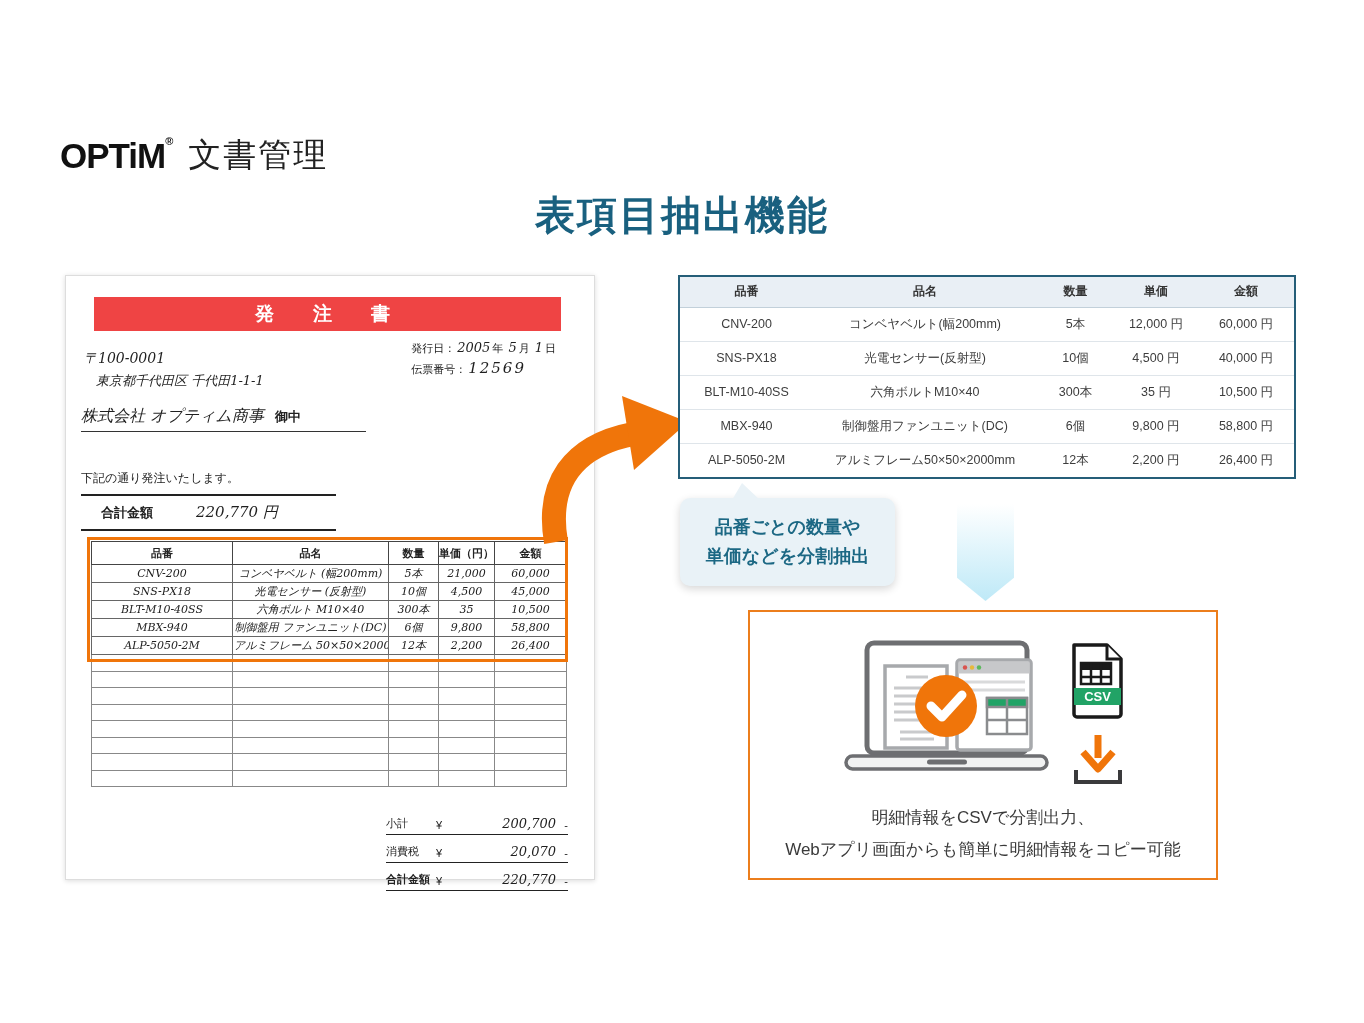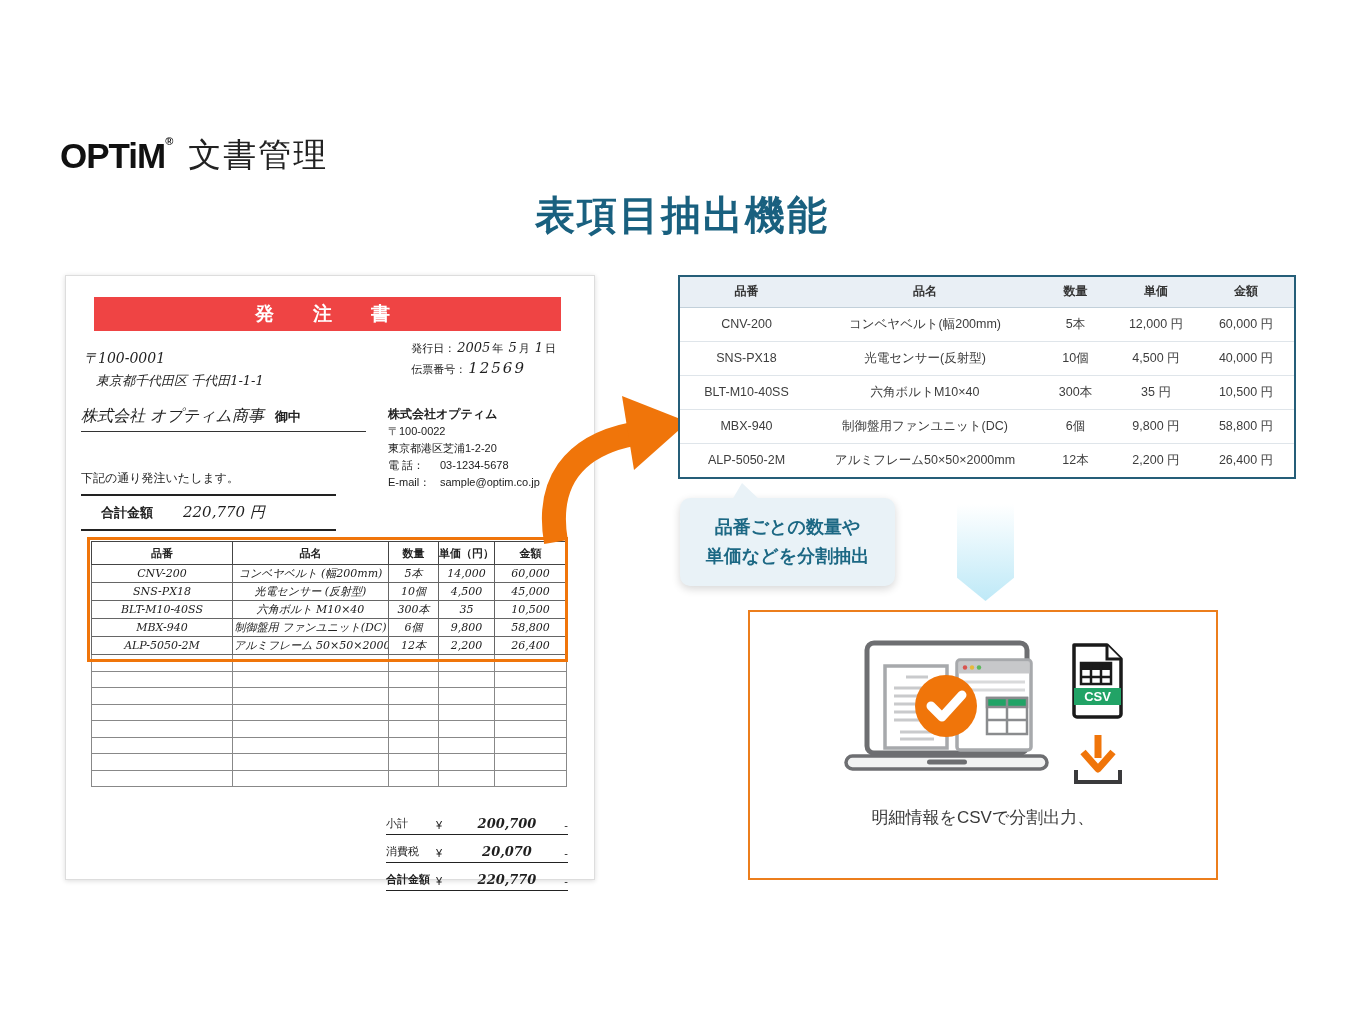--- a/index.html
+++ b/index.html
@@ -38,36 +38,36 @@
        padding-bottom:4px;white-space:nowrap;}
   .doc .recipient .hand{font-size:16px;}
   .doc .recipient .honor{font-size:13px;font-weight:bold;margin-left:8px;font-style:normal;font-family:"Liberation Sans",sans-serif;}
   .doc .sender{position:absolute;left:322px;top:130px;line-height:17px;font-size:11px;}
   .doc .sender .co{font-weight:bold;font-size:12px;}
   .doc .sender .lbl{display:inline-block;width:52px;}
   .doc .note{position:absolute;left:15px;top:194px;font-size:12px;}
   .doc .totalband{position:absolute;left:15px;top:218px;width:255px;border-top:2px solid #222;
        border-bottom:2px solid #222;padding:7px 0 7px 20px;display:flex;align-items:center;}
   .doc .totalband .lbl{font-weight:bold;font-size:13px;}
-  .doc .totalband .hand{font-size:15px;margin-left:30px;}
+  .doc .totalband .hand{font-size:15px;margin-left:43px;}
 
   .doc-table{position:absolute;left:25px;top:265px;width:475px;border-collapse:collapse;
        table-layout:fixed;border:1.5px solid #333;}
   .doc-table th{border:1px solid #444;height:23px;font-size:11px;font-weight:bold;padding:0;}
   .doc-table td{border:1px solid #666;height:18px;text-align:center;overflow:hidden;white-space:nowrap;padding:0 1px;}
   .doc-table tbody.filled td{font-family:"DejaVu Serif",serif;font-style:italic;font-size:11px;color:#222;}
   .doc-table tbody.blank td{border-color:#888;height:16.5px;}
   .hl-box{position:absolute;left:21px;top:261px;width:481px;height:125px;
        border:3px solid var(--accent-orange);pointer-events:none;}
   .totals{position:absolute;left:320px;top:531px;width:182px;font-size:11px;}
   .totals .trow{display:flex;align-items:flex-end;border-bottom:1.5px solid #222;padding:2px 0 3px 0;margin-top:7px;}
   .totals .tl{width:50px;}
   .totals .tl.bold{font-weight:bold;}
   .totals .yen{width:22px;}
-  .totals .tv{flex:1;text-align:center;font-size:13px;font-weight:bold;}
+  .totals .tv{flex:1;text-align:right;font-size:13px;}
   .totals .dash{width:12px;text-align:right;}
 
   
   .arrow-orange{position:absolute;left:538px;top:392px;width:150px;height:155px;}
 
   
   .x-wrap{position:absolute;left:678px;top:275px;border:2px solid var(--table-border);background:#fff;}
   .x-table{border-collapse:collapse;width:614px;table-layout:fixed;font-size:12.5px;color:#333;background:#fff;}
   .x-table th{background:#E9EFF5;height:30px;font-weight:bold;font-size:12px;border-bottom:1px solid #C2D0DA;}
   .x-table td{height:34px;text-align:center;border-top:1px solid #DFE5EA;color:#3d3d3d;}
@@ -121,27 +121,20 @@
     </div>
 
     <div class="postal hand">〒100-0001</div>
     <div class="addr1 hand">東京都千代田区 千代田1-1-1</div>
 
     <div class="recipient">
       <span class="hand">株式会社 オプティム商事</span>
       <span class="honor">御中</span>
     </div>
 
-    <div class="sender">
-      <div class="co">株式会社オプティム</div>
-      <div>〒100-0022</div>
-      <div>東京都港区芝浦1-2-20</div>
-      <div><span class="lbl">電 話：</span><span>03-1234-5678</span></div>
-      <div><span class="lbl">E-mail：</span><span>sample@optim.co.jp</span></div>
-    </div>
 
     <div class="note">下記の通り発注いたします。</div>
 
     <div class="totalband">
       <span class="lbl">合計金額</span>
       <span class="hand">220,770 円</span>
     </div>
 
     <table class="doc-table">
       <colgroup>
@@ -158,21 +151,21 @@
             <th>数量</th>
             <th>単価（円）</th>
             <th>金額</th>
           </tr>
         </thead>
       <tbody class="filled">
           <tr>
             <td>CNV-200</td>
             <td>コンベヤベルト (幅200mm)</td>
             <td>5本</td>
-            <td>14,000</td>
+            <td>21,000</td>
             <td>60,000</td>
           </tr>
           <tr>
             <td>SNS-PX18</td>
             <td>光電センサー (反射型)</td>
             <td>10個</td>
             <td>4,500</td>
             <td>45,000</td>
           </tr>
           <tr>
@@ -399,16 +392,17 @@
     </svg>
 
     <svg class="dl" width="56" height="56" viewBox="0 0 56 56">
       <line x1="28" y1="3" x2="28" y2="26" stroke="#F0750A" stroke-width="7"></line>
       <polyline points="13,20 28,37 43,20" fill="none" stroke="#F0750A" stroke-width="7" stroke-linejoin="round"></polyline>
       <path d="M6 38 V50 H50 V38" fill="none" stroke="#3A3A3C" stroke-width="4"></path>
     </svg>
 
     <div class="caption">
       <div>明細情報をCSVで分割出力、</div>
+      <div>Webアプリ画面からも簡単に明細情報をコピー可能</div>
     </div>
   </div>
 
 </div>
 
 </body></html>

